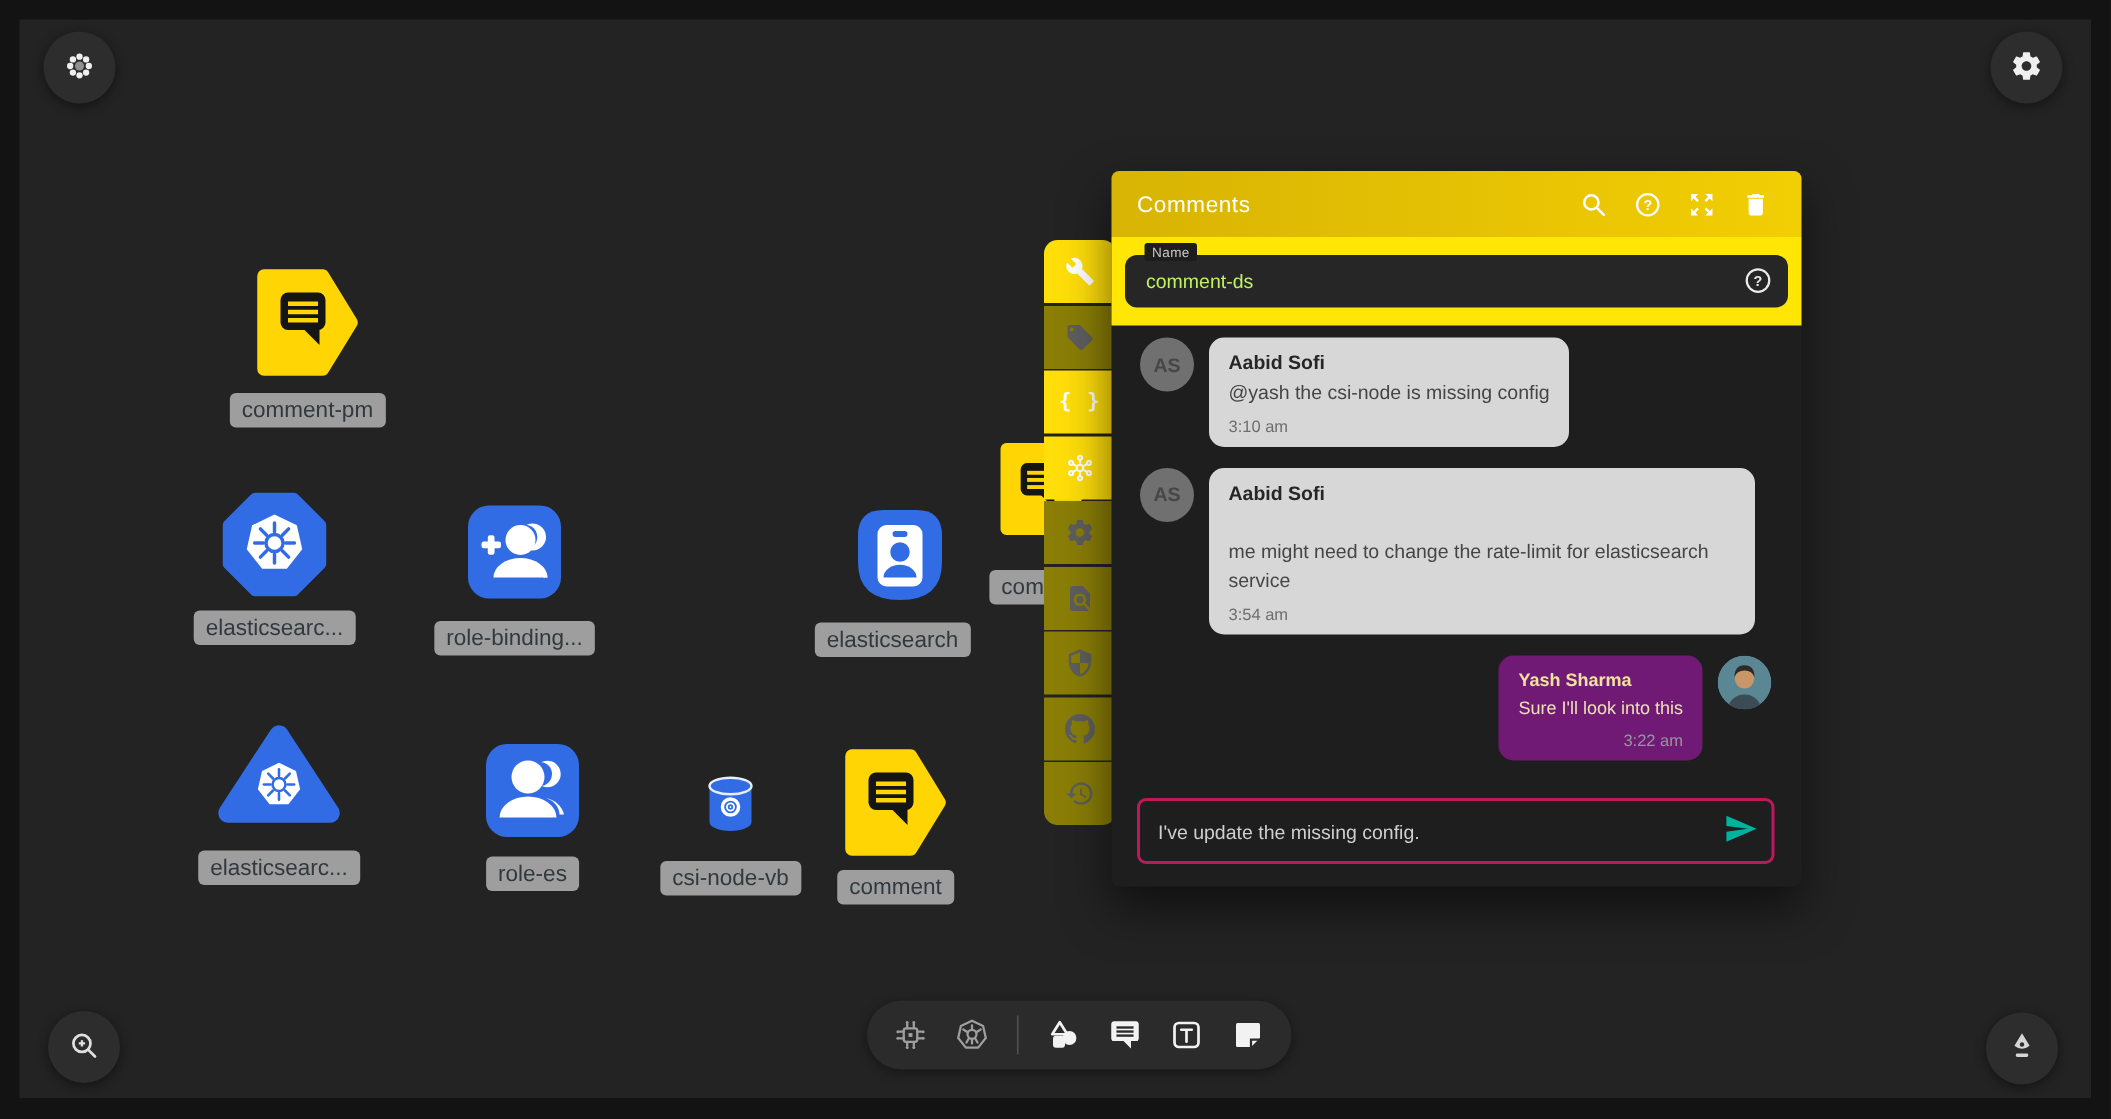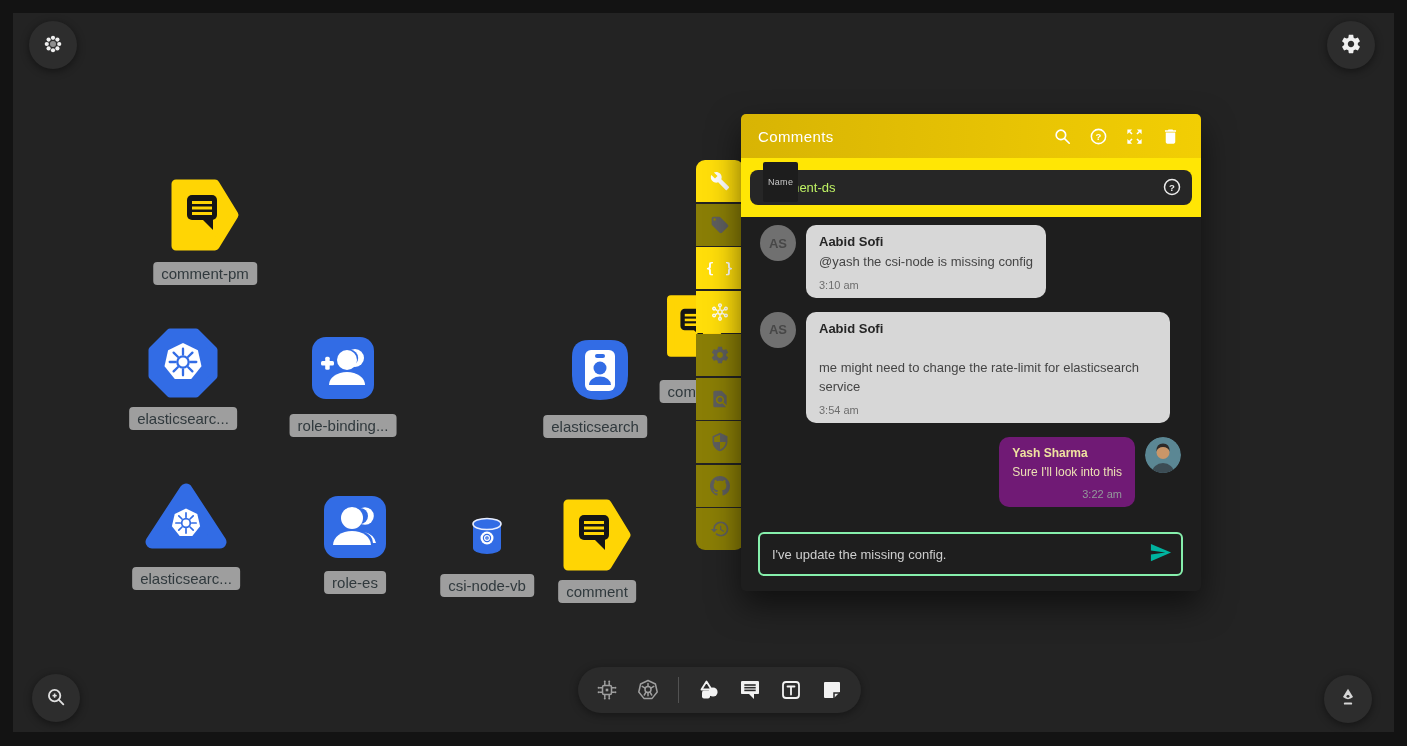--- a/index.html
+++ b/index.html
@@ -33,39 +33,39 @@
 
   
   .panel{position:absolute;left:728px;top:101px;width:460px;height:477px;background:#1e1e1e;z-index:6;border-radius:5px;box-shadow:0 14px 32px rgba(0,0,0,.55);display:flex;flex-direction:column}
   .panel-header{height:44px;flex:none;background:linear-gradient(90deg,#d8b404,#f2ce04);border-radius:5px 5px 0 0;display:flex;align-items:center;padding:0 17px;color:#fff}
   .panel-title{font-size:15px;letter-spacing:.4px;flex:1}
   .ph-btn{background:none;border:none;color:#fff;width:28px;height:28px;display:flex;align-items:center;justify-content:center;cursor:pointer;margin-left:8px;padding:0}
   .ph-btn svg{width:19px;height:19px}
   .name-section{flex:none;background:#ffe605;padding:12px 9px 12px;position:relative}
   .name-wrap{position:relative}
   .name-input{width:100%;box-sizing:border-box;height:35px;background:#262626;border:none;border-radius:8px;color:#bef264;font-size:13px;padding:0 63px 0 14px;outline:none}
-  .name-chip{position:absolute;left:13px;top:-8px;background:#1d1d1d;color:#c9c9c9;font-size:9px;padding:15px 5px;border-radius:2px;letter-spacing:.3px}
+  .name-chip{position:absolute;left:13px;top:-8px;background:#1d1d1d;color:#c9c9c9;font-size:9px;padding:1px 5px;border-radius:2px;letter-spacing:.3px}
   .name-help{position:absolute;right:9px;top:50%;transform:translateY(-50%);color:#eaeaea;background:none;border:none;padding:0;width:22px;height:22px;cursor:pointer}
   .name-help svg{width:20px;height:20px}
   .messages{flex:1;padding:8px 19px 0;overflow:hidden}
   .msg-row{display:flex;gap:10px;margin-bottom:14px}
   .msg-row.right{justify-content:flex-end;padding-right:1px}
   .avatar{width:36px;height:36px;border-radius:50%;background:#707070;color:#474747;font-weight:bold;font-size:13px;display:flex;align-items:center;justify-content:center;flex:none}
   .avatar.photo{background:none;overflow:hidden}
   .avatar.photo svg{width:36px;height:36px}
   .bubble{background:#d7d7d7;border-radius:10px;padding:9px 13px 7px;max-width:338px}
   .bubble .mname{font-weight:bold;font-size:13px;color:#262626;margin-bottom:3px}
   .bubble .mtext{font-size:13px;color:#454545;line-height:1.5}
   .bubble .mtime{font-size:11px;color:#6e6e6e;margin-top:7px}
   .msg-row.right .bubble{background:#701a75}
   .msg-row.right .mname{color:#efe2a0;font-size:12px}
   .msg-row.right .mtext{color:#ece0b4;font-size:12px}
   .msg-row.right .mtime{color:#93989b;text-align:right}
   .msg-row.spaced .mtext{margin-top:22px}
-  .composer{position:relative;flex:none;margin:4px 18px 15px 17px;height:40px;border:2px solid #86efac;border-radius:6px;display:flex;align-items:center;background:#1e1e1e}
+  .composer{position:relative;flex:none;margin:4px 18px 15px 17px;height:40px;border:2px solid #be185d;border-radius:6px;display:flex;align-items:center;background:#1e1e1e}
   .composer input{flex:1;background:transparent;border:none;outline:none;color:#cfcfcf;font-size:13px;padding:0 12px}
   .send-btn{background:none;border:none;color:#00B39F;width:42px;height:100%;display:flex;align-items:center;justify-content:center;cursor:pointer;padding:0}
   .send-btn svg{width:23px;height:23px}
 </style>
 </head>
 <body>
 
 <div class="canvas">
 
   <div id="node-layer">

